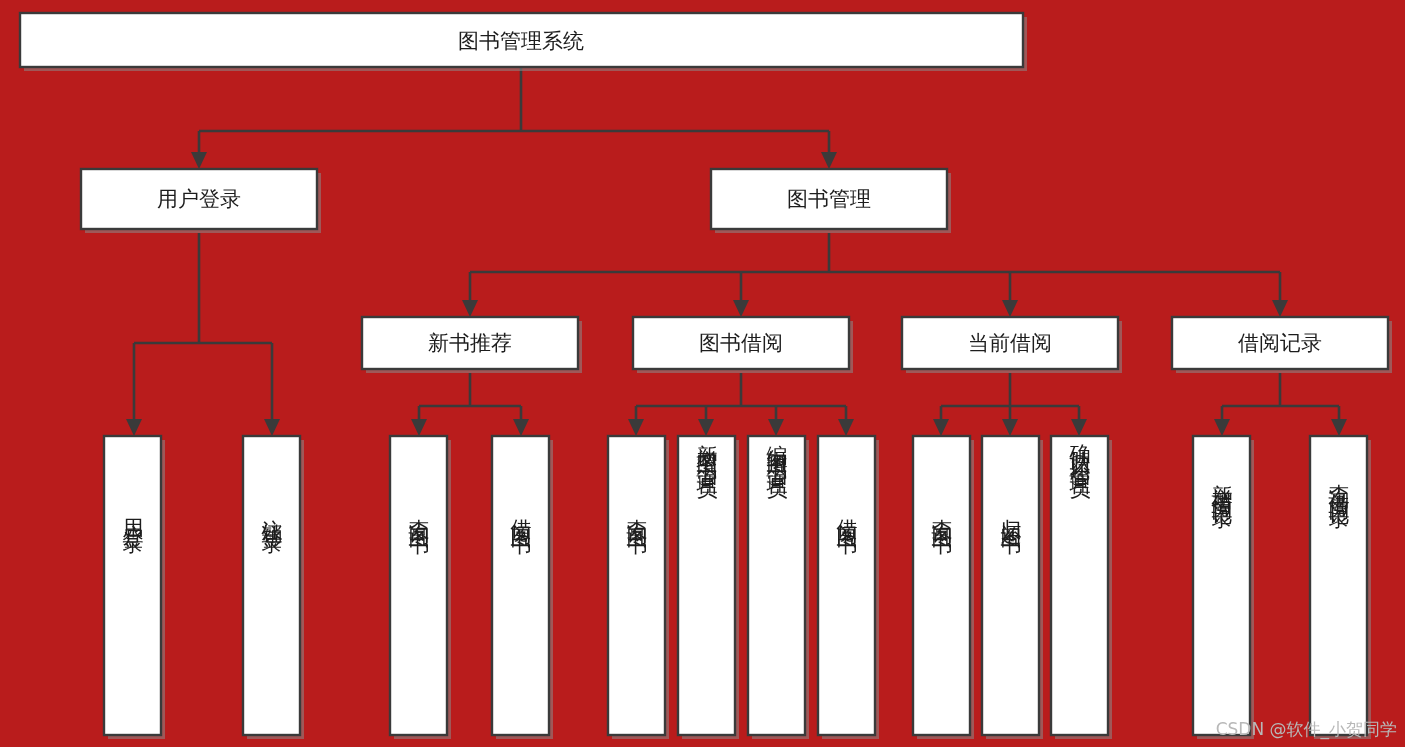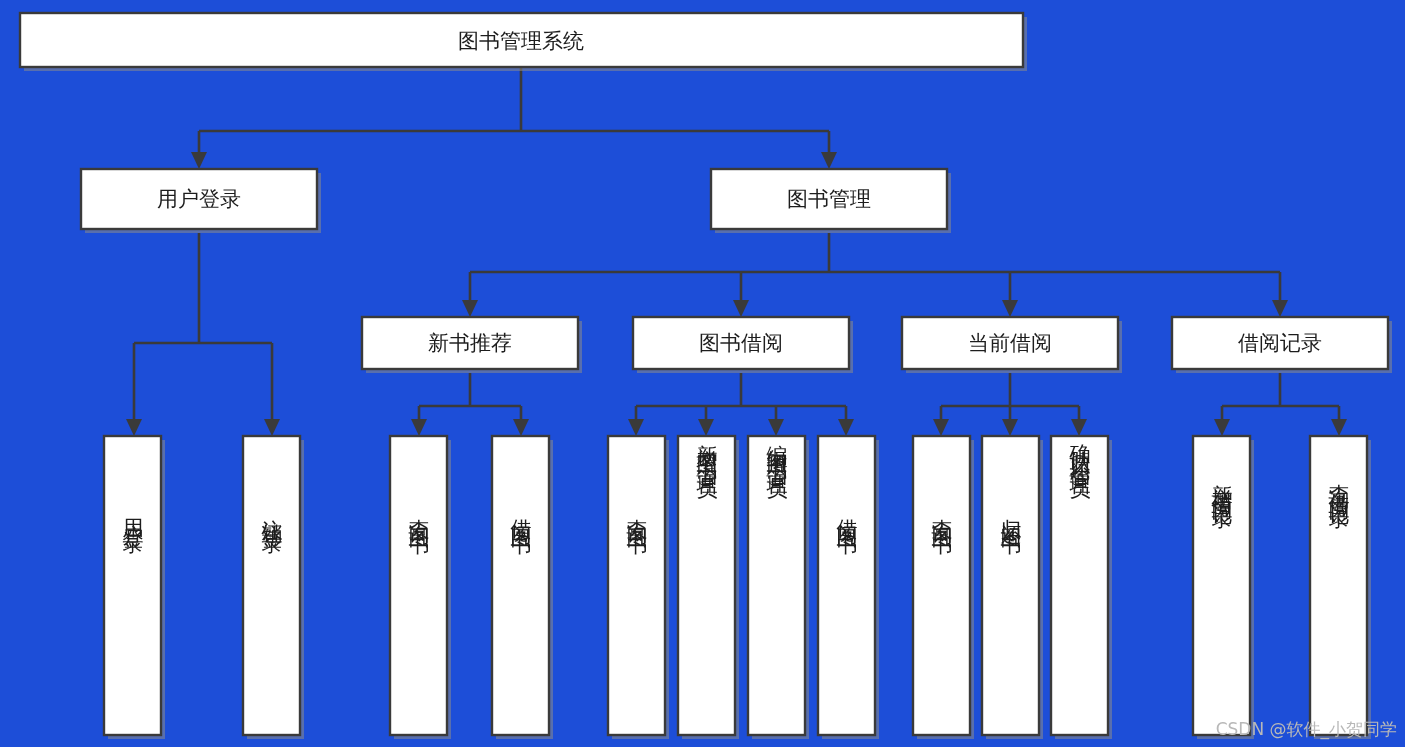--- a/index.html
+++ b/index.html
@@ -11,21 +11,21 @@
     width: 1405px;
     height: 747px;
     font-family: "DejaVu Sans", "Liberation Sans", sans-serif;
     overflow: hidden;
     position: relative;
   }
   #diagram-root {
     position: relative;
     width: 1405px;
     height: 747px;
-    background: #1d4ed8;
+    background: #b91c1c;
   }
   svg#flow {
     position: absolute;
     top: 0;
     left: 0;
     width: 1405px;
     height: 747px;
     display: block;
   }
   .node-box {

